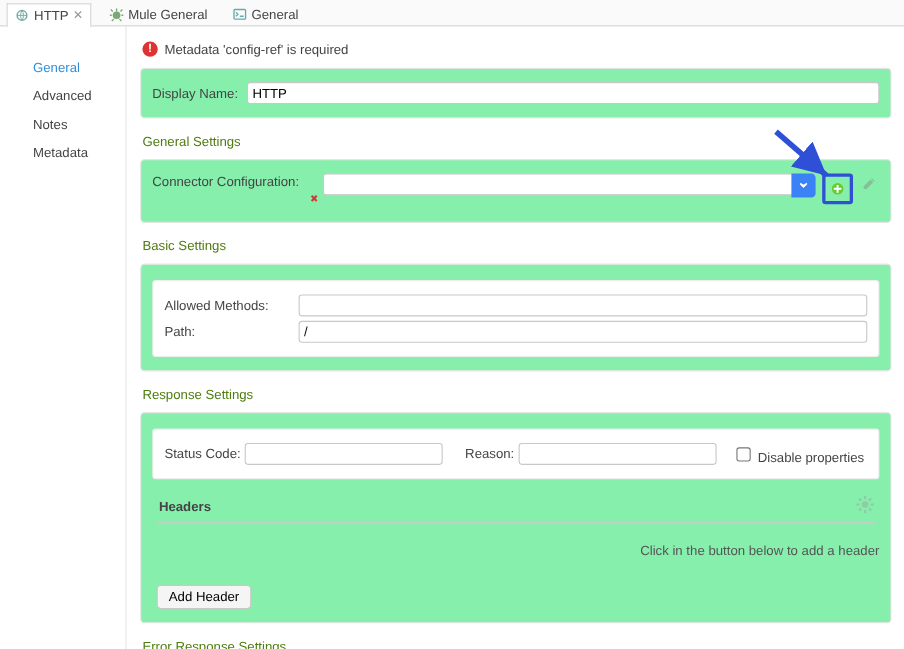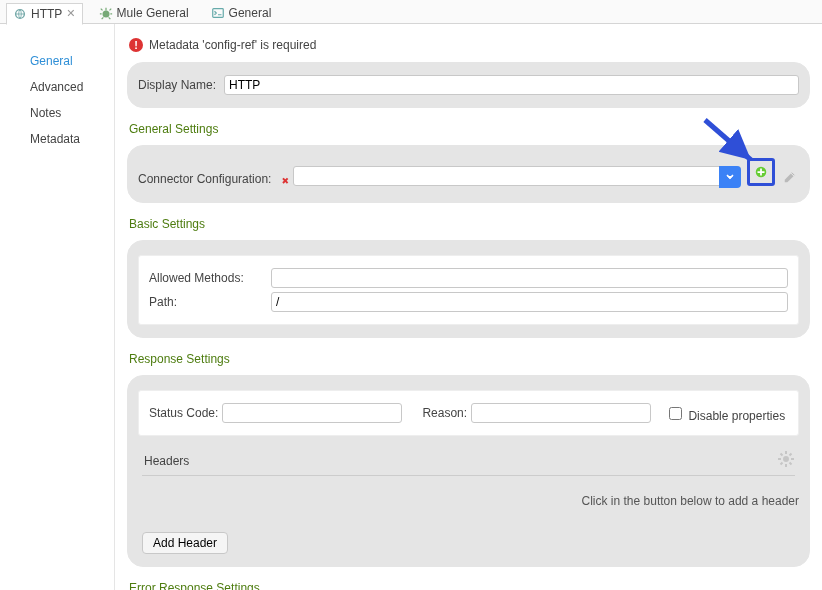--- a/index.html
+++ b/index.html
@@ -79,22 +79,22 @@
     border: 1px solid #c8c8c8;
     border-radius: 3px;
     padding: 1px 4px;
     font-size: 12px;
     font-family: inherit;
     background: #fff;
   }
   .display-input { flex: 1; }
   .group {
     border: 1px solid #e5e5e5;
-    background: #e5e5e5;
-    border-radius: 16px;
+    background: #86efac;
+    border-radius: 4px;
     margin: 9px 0 14px 0;
     padding: 8px 10px 12px 10px;
   }
   .group-title {
     font-size: 12px;
     color: #4d7c0f;
     margin: 0 0 2px 2px;
   }
   .form-grid {
     background: #fff;
@@ -152,39 +152,40 @@
   .response-row .lbl { margin-right: 4px; }
   .response-row input[type=text] { width: 180px; }
   .chk { margin-left: 14px; }
   .headers-bar {
     display: flex;
     align-items: center;
     justify-content: space-between;
     border-bottom: 1px solid #ccc;
     padding: 4px 0 4px 2px;
     margin: 10px 4px 0 4px;
+    font-weight: bold;
   }
   .gear-btn { opacity: .4; }
   .gear-btn svg { width: 18px; height: 18px; }
   .headers-hint {
     text-align: right;
     color: #555;
     padding: 18px 0 18px 0;
   }
   .add-header-btn {
     margin: 6px 0 0 4px;
     height: 22px;
     border: 1px solid #c8c8c8;
     border-radius: 4px;
     background: #f5f5f5;
     padding: 0 10px;
     font-size: 12px;
     cursor: pointer;
   }
-  .connector-row { position: relative; align-items: flex-end; }
+  .connector-row { position: relative; align-items: flex-start; }
   .arrow-overlay {
     position: absolute;
     right: 30px;
     top: -44px;
     pointer-events: none;
   }
   .arrow-overlay svg { width: 70px; height: 58px; }
   .basic-grid .row .lbl { width: 114px; }
 </style>
 </head>

